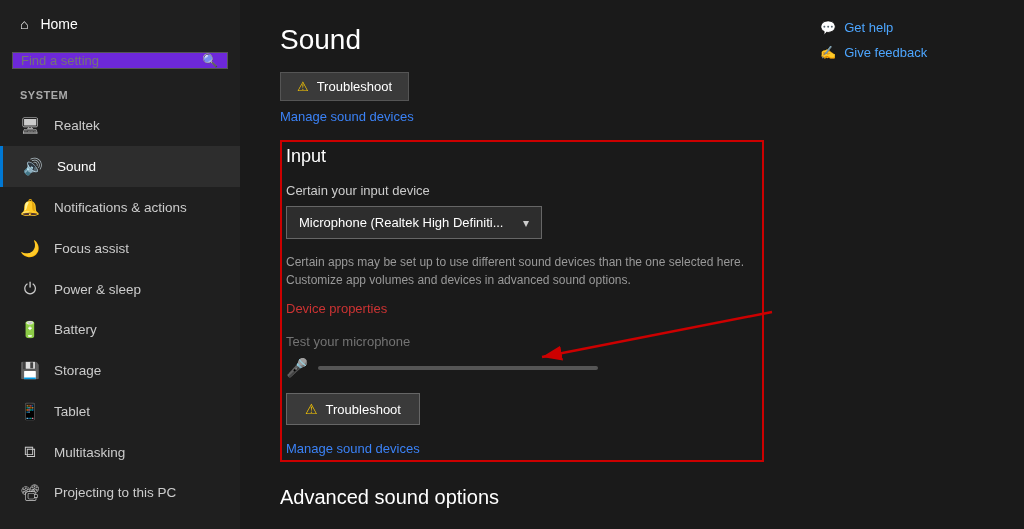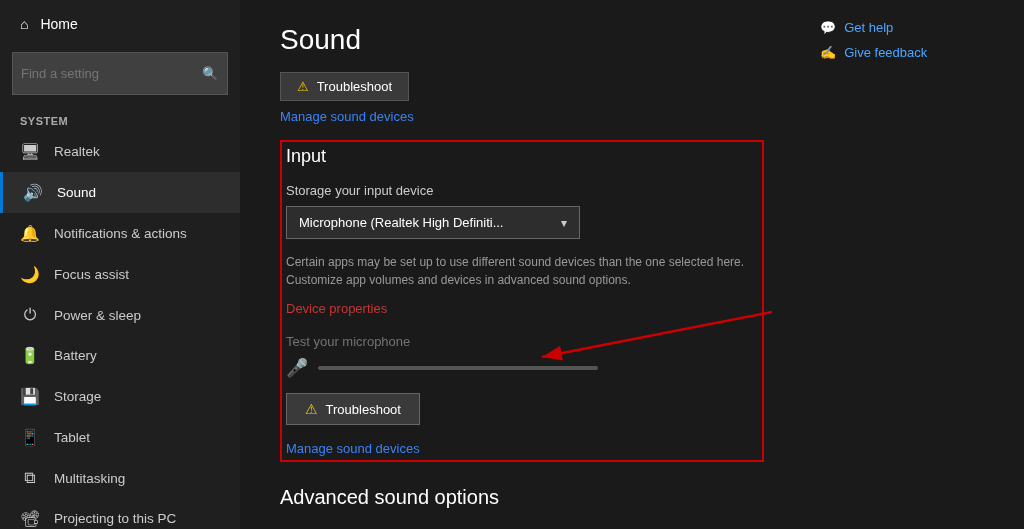--- a/index.html
+++ b/index.html
@@ -30,23 +30,23 @@
       gap: 12px;
       padding: 16px 20px;
       color: #fff;
       cursor: pointer;
     }
 
     .search-box {
       margin: 4px 12px 12px 12px;
       display: flex;
       align-items: center;
-      background: #404040;
+      background: #6d28d9;
       border: 1px solid #555;
-      padding: 13px 8px;
+      padding: 0 8px;
     }
     .search-box input {
       background: transparent;
       border: none;
       outline: none;
       color: #ccc;
       font-size: 13px;
       flex: 1;
     }
 
@@ -144,21 +144,21 @@
 
     .dropdown {
       background: #2d2d2d;
       border: 1px solid #666;
       color: #fff;
       padding: 8px 12px;
       font-size: 13px;
       display: flex;
       align-items: center;
       justify-content: space-between;
-      width: 294px;
+      width: 256px;
       cursor: pointer;
       margin-bottom: 14px;
     }
     .dropdown .chevron { color: #ccc; font-size: 12px; }
 
     .info-text {
       font-size: 12px;
       color: #999;
       line-height: 1.5;
       max-width: 500px;
@@ -322,21 +322,21 @@
       <span style="color:#ffcc00;">⚠</span>
       <span>Troubleshoot</span>
     </button>
 
     <a class="manage-link" href="#">Manage sound devices</a>
 
     
     <div class="input-section" style="position:relative;">
       <h2 class="section-heading">Input</h2>
 
-      <p class="subsection-label">Storage your input device</p>
+      <p class="subsection-label">Certain your input device</p>
 
       <div class="dropdown">
         <span>Microphone (Realtek High Definiti...</span>
         <span class="chevron">▾</span>
       </div>
 
       <p class="info-text">Certain apps may be set up to use different sound devices than the one selected here. Customize app volumes and devices in advanced sound options.</p>
 
       <a class="device-props-link" href="#">Device properties</a>
 

